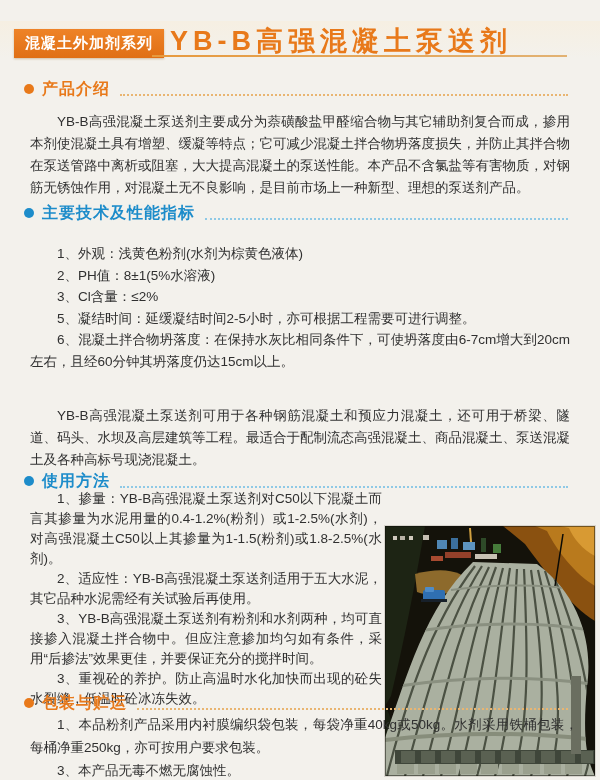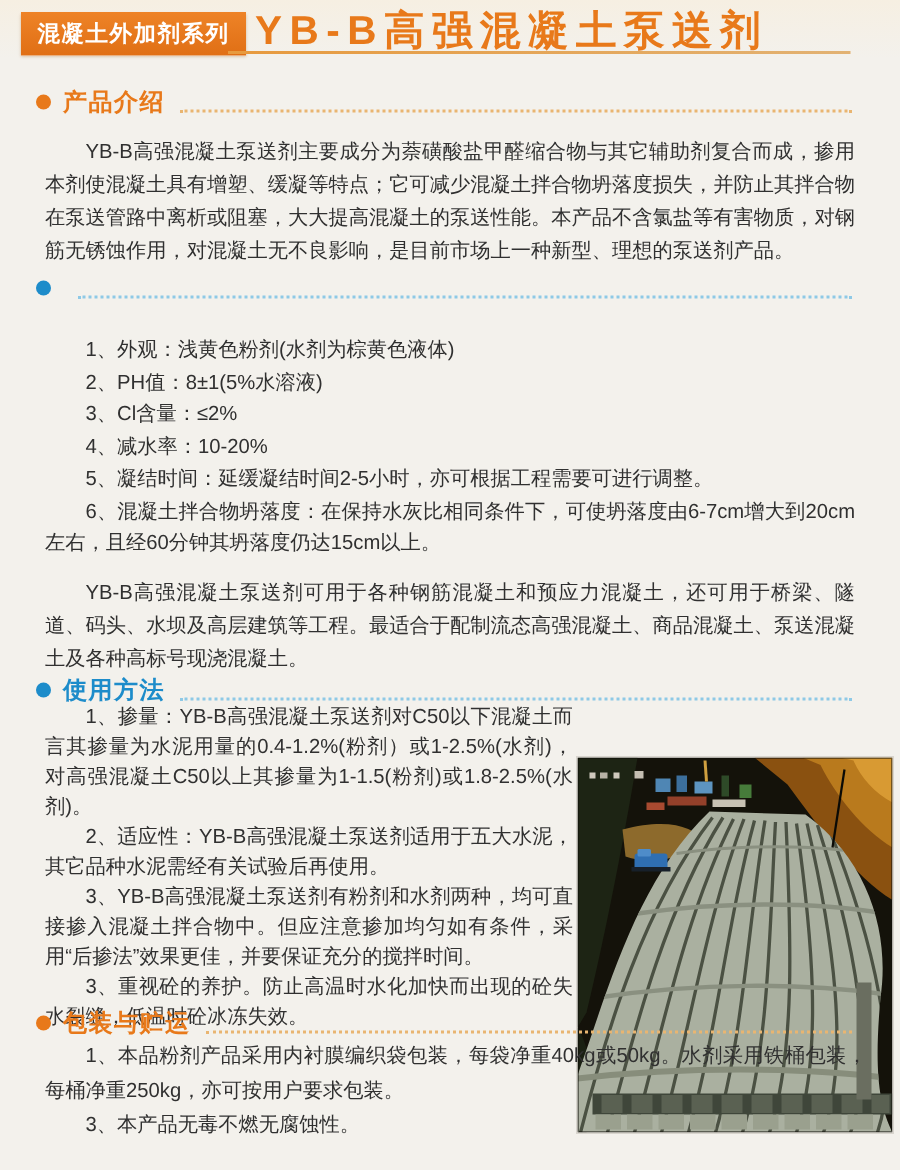--- a/index.html
+++ b/index.html
@@ -4,21 +4,21 @@
 <style>
   html,body{margin:0;padding:0;}
   body{
     width:600px;height:780px;
     background:#f3f1ec;
     font-family:"Liberation Sans","DejaVu Sans",sans-serif;
     color:#2e2e2e;
     position:relative;
     overflow:hidden;
   }
-  .page{position:absolute;inset:0;background:linear-gradient(180deg,#f6efe2 0%,#f3f1ec 5%,#f3f1ec 100%);}
+  .page{position:absolute;inset:0;background:linear-gradient(180deg,#f6efe2 0%,#f3f1ec 5%,#f3f1ec 100%);margin-top:21px;}
 
   
   .series-box{
     position:absolute;left:14px;top:8px;
     background:linear-gradient(180deg,#ee8327,#e06f15);
     color:#ffffff;font-size:15px;font-weight:bold;
     padding:5px 11px 5px 11px;letter-spacing:1px;
     box-shadow:0 1px 2px rgba(150,90,20,.35);
   }
   .main-title{
@@ -76,27 +76,27 @@
 
   <div class="sec-head orange" style="top:58px">
     <span class="bullet"></span>
     <span class="sec-title">产品介绍</span>
     <span class="dots"></span>
   </div>
   <p class="para" style="top:90px">YB-B高强混凝土泵送剂主要成分为萘磺酸盐甲醛缩合物与其它辅助剂复合而成，掺用本剂使混凝土具有增塑、缓凝等特点；它可减少混凝土拌合物坍落度损失，并防止其拌合物在泵送管路中离析或阻塞，大大提高混凝土的泵送性能。本产品不含氯盐等有害物质，对钢筋无锈蚀作用，对混凝土无不良影响，是目前市场上一种新型、理想的泵送剂产品。</p>
 
   <div class="sec-head blue" style="top:182px">
     <span class="bullet"></span>
+    <span class="sec-title">主要技术及性能指标</span>
     <span class="dots"></span>
   </div>
   <div class="list sp" style="top:222px">
     <p>1、外观：浅黄色粉剂(水剂为棕黄色液体)</p>
     <p>2、PH值：8±1(5%水溶液)</p>
     <p>3、Cl含量：≤2%</p>
-    <p>4、减水率：10-20%</p>
     <p>5、凝结时间：延缓凝结时间2-5小时，亦可根据工程需要可进行调整。</p>
     <p>6、混凝土拌合物坍落度：在保持水灰比相同条件下，可使坍落度由6-7cm增大到20cm左右，且经60分钟其坍落度仍达15cm以上。</p>
   </div>
 
   <p class="para" style="top:384px">YB-B高强混凝土泵送剂可用于各种钢筋混凝土和预应力混凝土，还可用于桥梁、隧道、码头、水坝及高层建筑等工程。最适合于配制流态高强混凝土、商品混凝土、泵送混凝土及各种高标号现浇混凝土。</p>
 
   <div class="sec-head blue" style="top:450px">
     <span class="bullet"></span>
     <span class="sec-title">使用方法</span>
     <span class="dots"></span>

